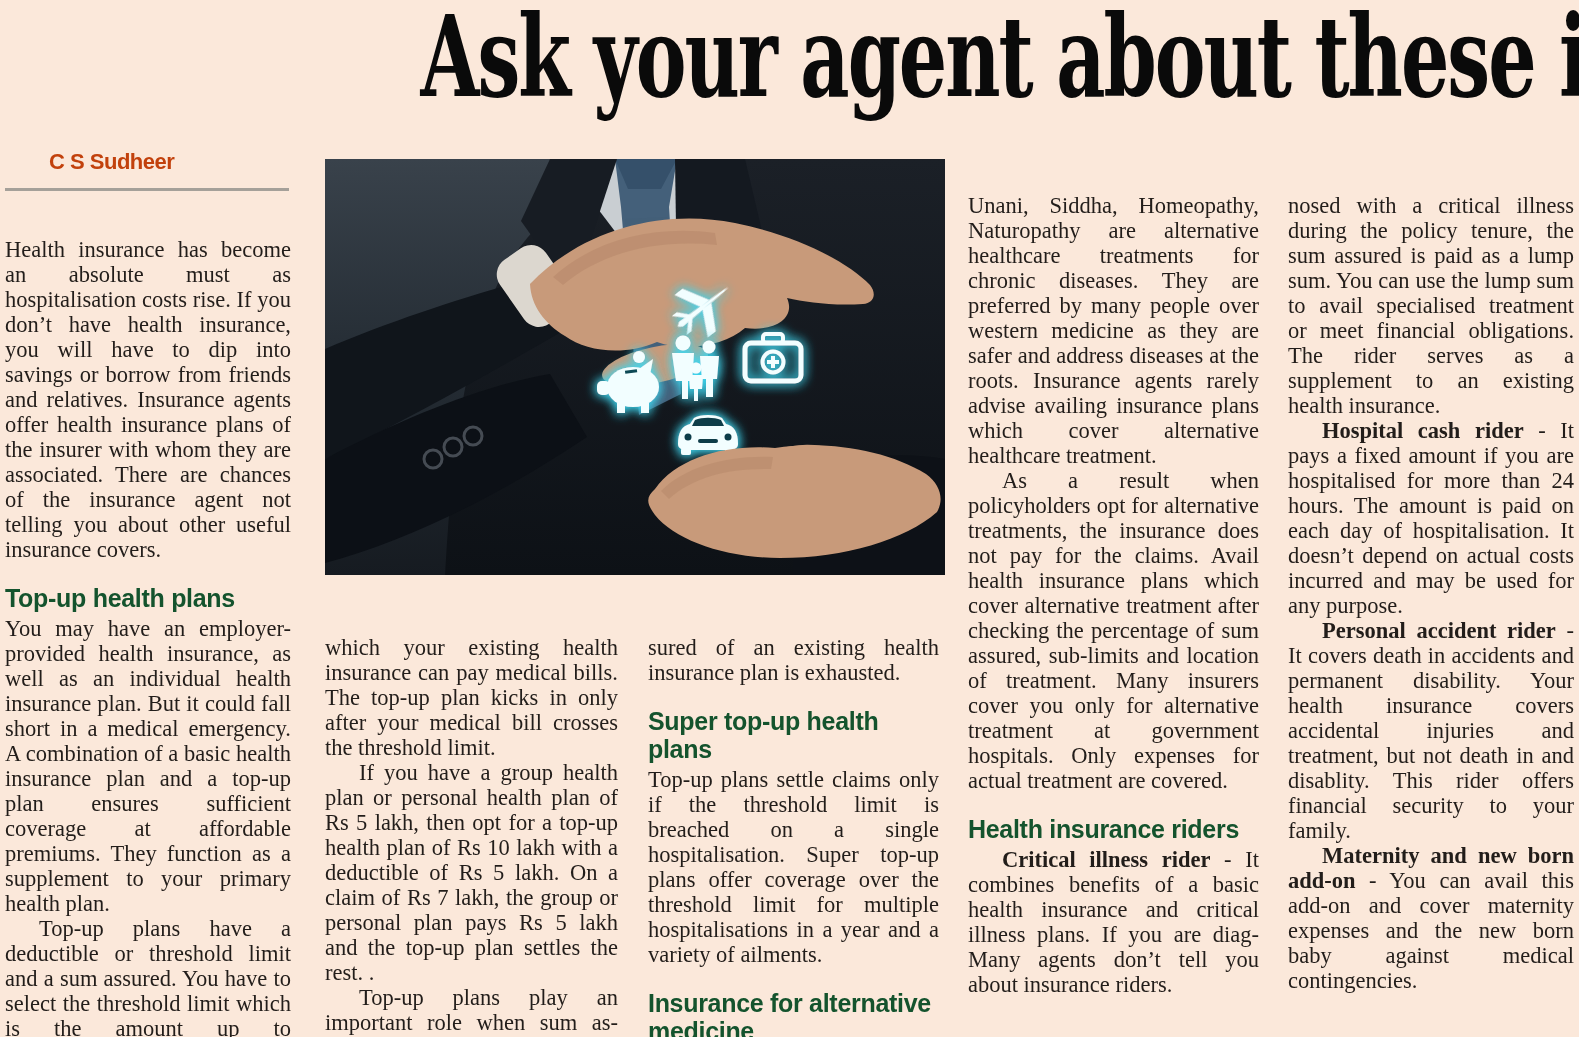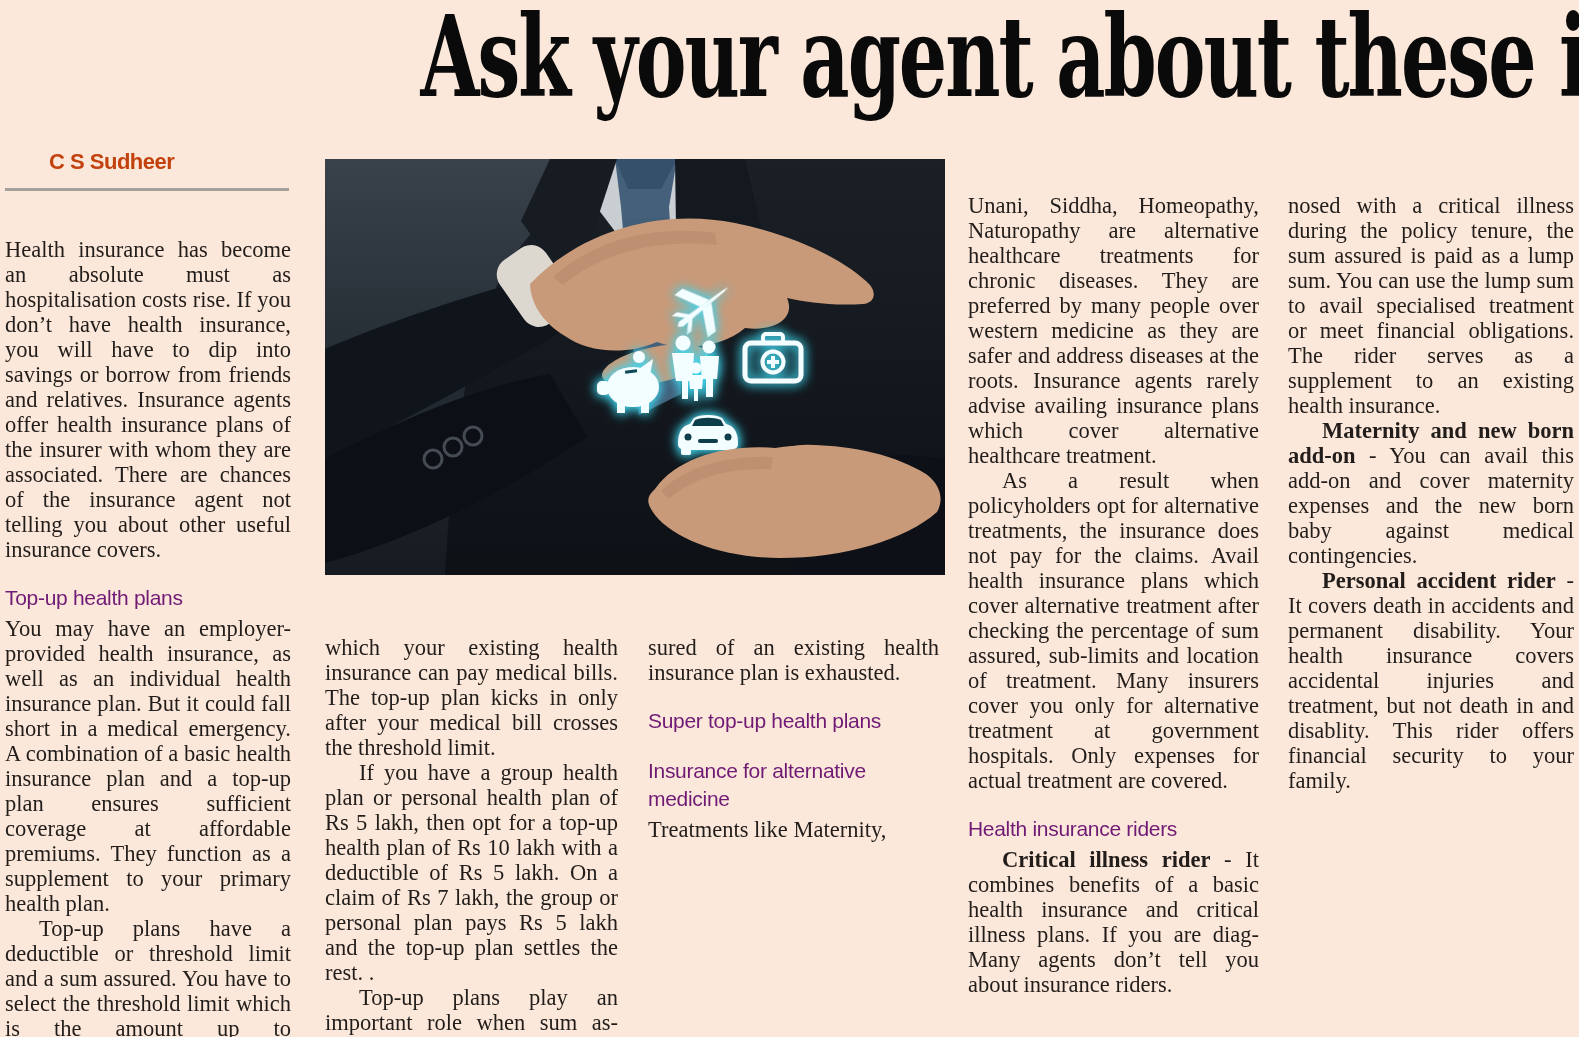--- a/index.html
+++ b/index.html
@@ -22,22 +22,22 @@
   #col1{left:5px;  top:199px;width:286px;height:838px;}
   #col2{left:325px;top:597px;width:293px;height:440px;}
   #col3{left:648px;top:597px;width:291px;height:440px;}
   #col4{left:968px;top:155px;width:291px;height:882px;}
   #col5{left:1288px;top:155px;width:286px;height:882px;}
   .para{margin:0;}
   .para.indent{text-indent:34px;}
   .para.flow{text-align-last:justify;}
   .para.italic{font-style:italic;}
   .para .bold-lead{font-weight:700;}
-  .subhead{font-family:"Liberation Sans",sans-serif;font-weight:400;font-size:21px;
-        line-height:28px;letter-spacing:-0.3px;margin:22px 0 4px;color:#701a75;text-align:left;}
+  .subhead{font-family:"Liberation Sans",sans-serif;font-weight:700;font-size:25px;
+        line-height:28px;letter-spacing:-0.3px;margin:22px 0 4px;color:#14532d;text-align:left;}
   .subhead.nowrap{white-space:nowrap;}
 </style>
 </head>
 <body>
 
 <div class="page">
 
   <header class="headline">
     <span class="scale">Ask your agent about these insurance plans</span>
   </header>
@@ -183,29 +183,31 @@
       <p class="para indent flow"><span>Top-up plans have a deductible or threshold limit and a sum assured. You have to select the threshold limit which is the amount up to</span></p>
     </section>
   <section id="col2" class="col">
       <p class="para"><span>which your existing health insurance can pay medical bills. The top-up plan kicks in only after your medical bill crosses the threshold limit.</span></p>
       <p class="para indent"><span>If you have a group health plan or personal health plan of Rs 5 lakh, then opt for a top-up health plan of Rs 10 lakh with a deductible of Rs 5 lakh. On a claim of Rs 7 lakh, the group or personal plan pays Rs 5 lakh and the top-up plan settles the rest. .</span></p>
       <p class="para indent flow"><span>Top-up plans play an important role when sum as-</span></p>
     </section>
   <section id="col3" class="col">
       <p class="para"><span>sured of an existing health insurance plan is exhausted.</span></p>
       <h3 class="subhead">Super top-up health plans</h3>
+      <p class="para"><span>Top-up plans settle claims only if the threshold limit is breached on a single hospitalisation. Super top-up plans offer coverage over the threshold limit for multiple hospitalisations in a year and a variety of ailments.</span></p>
       <h3 class="subhead">Insurance for alternative medicine</h3>
       <p class="para"><span>Treatments like Maternity,</span></p>
     </section>
   <section id="col4" class="col">
       <p class="para"><span>Unani, Siddha, Homeopathy, Naturopathy are alternative healthcare treatments for chronic diseases. They are preferred by many people over western medicine as they are safer and address diseases at the roots. Insurance agents rarely advise availing insurance plans which cover alternative healthcare treatment.</span></p>
       <p class="para indent"><span>As a result when policyholders opt for alternative treatments, the insurance does not pay for the claims. Avail health insurance plans which cover alternative treatment after checking the percentage of sum assured, sub-limits and location of treatment. Many insurers cover you only for alternative treatment at government hospitals. Only expenses for actual treatment are covered.</span></p>
       <h3 class="subhead nowrap">Health insurance riders</h3>
       <p class="para indent flow"><span class="bold-lead">Critical illness rider</span><span> - It combines benefits of a basic health insurance and critical illness plans. If you are diag-</span></p>
       <p class="para"><span>Many agents don’t tell you about insurance riders.</span></p>
     </section>
   <section id="col5" class="col">
       <p class="para"><span>nosed with a critical illness during the policy tenure, the sum assured is paid as a lump sum. You can use the lump sum to avail specialised treatment or meet financial obligations. The rider serves as a supplement to an existing health insurance.</span></p>
+      <p class="para indent"><span class="bold-lead">Hospital cash rider</span><span> - It pays a fixed amount if you are hospitalised for more than 24 hours. The amount is paid on each day of hospitalisation. It doesn’t depend on actual costs incurred and may be used for any purpose.</span></p>
+      <p class="para indent"><span class="bold-lead">Personal accident rider</span><span> - It covers death in accidents and permanent disability. Your health insurance covers accidental injuries and treatment, but not death in and disablity. This rider offers financial security to your family.</span></p>
       <p class="para indent"><span class="bold-lead">Maternity and new born add-on</span><span> - You can avail this add-on and cover maternity expenses and the new born baby against medical contingencies.</span></p>
-      <p class="para indent"><span class="bold-lead">Personal accident rider</span><span> - It covers death in accidents and permanent disability. Your health insurance covers accidental injuries and treatment, but not death in and disablity. This rider offers financial security to your family.</span></p>
     </section>
 
 </div>
 
 </body></html>

